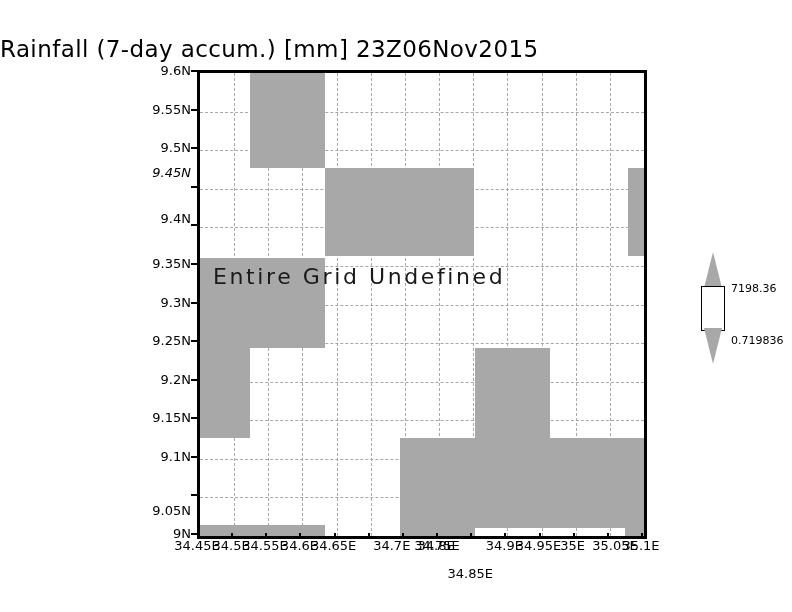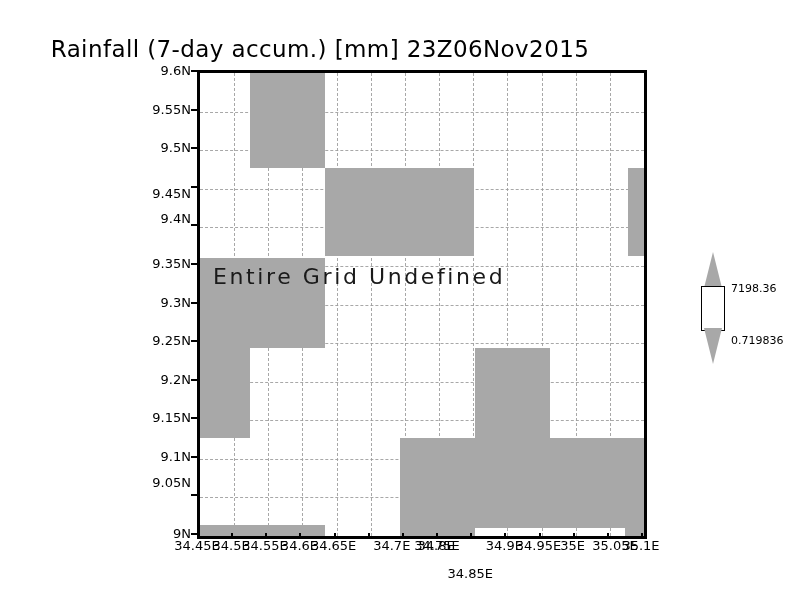--- a/index.html
+++ b/index.html
@@ -14,21 +14,21 @@
     overflow: hidden;
     font-family: "DejaVu Sans", sans-serif;
   }
 
   
   #plot-title {
     position: absolute;
     left: 0;
     top: 36px;
     width: 640px;
-    text-align: center;
+    text-align: left;
     font-family: "DejaVu Sans", sans-serif;
     font-size: 23px;
     letter-spacing: 0.4px;
     color: #000000;
     white-space: nowrap;
   }
 
   
   #plot-area {
     position: absolute;
@@ -197,29 +197,29 @@
 </style>
 </head>
 <body>
 
 <div id="plot-title">Rainfall (7-day accum.) [mm] 23Z06Nov2015</div>
 
 <div id="ylabels">
     <div class="ytick" style="top: 0px;">9.6N</div>
     <div class="ytick" style="top: 38.5833px;">9.55N</div>
     <div class="ytick" style="top: 77.1667px;">9.5N</div>
-    <div class="ytick" style="top: 123px;">9.45N</div>
+    <div class="ytick" style="top: 102px; font-style: italic;">9.45N</div>
     <div class="ytick" style="top: 148px;">9.4N</div>
     <div class="ytick" style="top: 192.917px;">9.35N</div>
     <div class="ytick" style="top: 231.5px;">9.3N</div>
     <div class="ytick" style="top: 270.083px;">9.25N</div>
     <div class="ytick" style="top: 308.667px;">9.2N</div>
     <div class="ytick" style="top: 347.25px;">9.15N</div>
     <div class="ytick" style="top: 385.833px;">9.1N</div>
-    <div class="ytick" style="top: 412px;">9.05N</div>
+    <div class="ytick" style="top: 440px;">9.05N</div>
     <div class="ytick" style="top: 463px;">9N</div>
   </div>
 
 <div id="xlabels">
     <div class="xtick" style="left: 0px;">34.45E</div>
     <div class="xtick" style="left: 34.1538px;">34.5E</div>
     <div class="xtick" style="left: 68px;">34.55E</div>
     <div class="xtick" style="left: 102.462px;">34.6E</div>
     <div class="xtick" style="left: 136.615px;">34.65E</div>
     <div class="xtick" style="left: 170.769px; padding-left: 48px;">34.7E</div>

